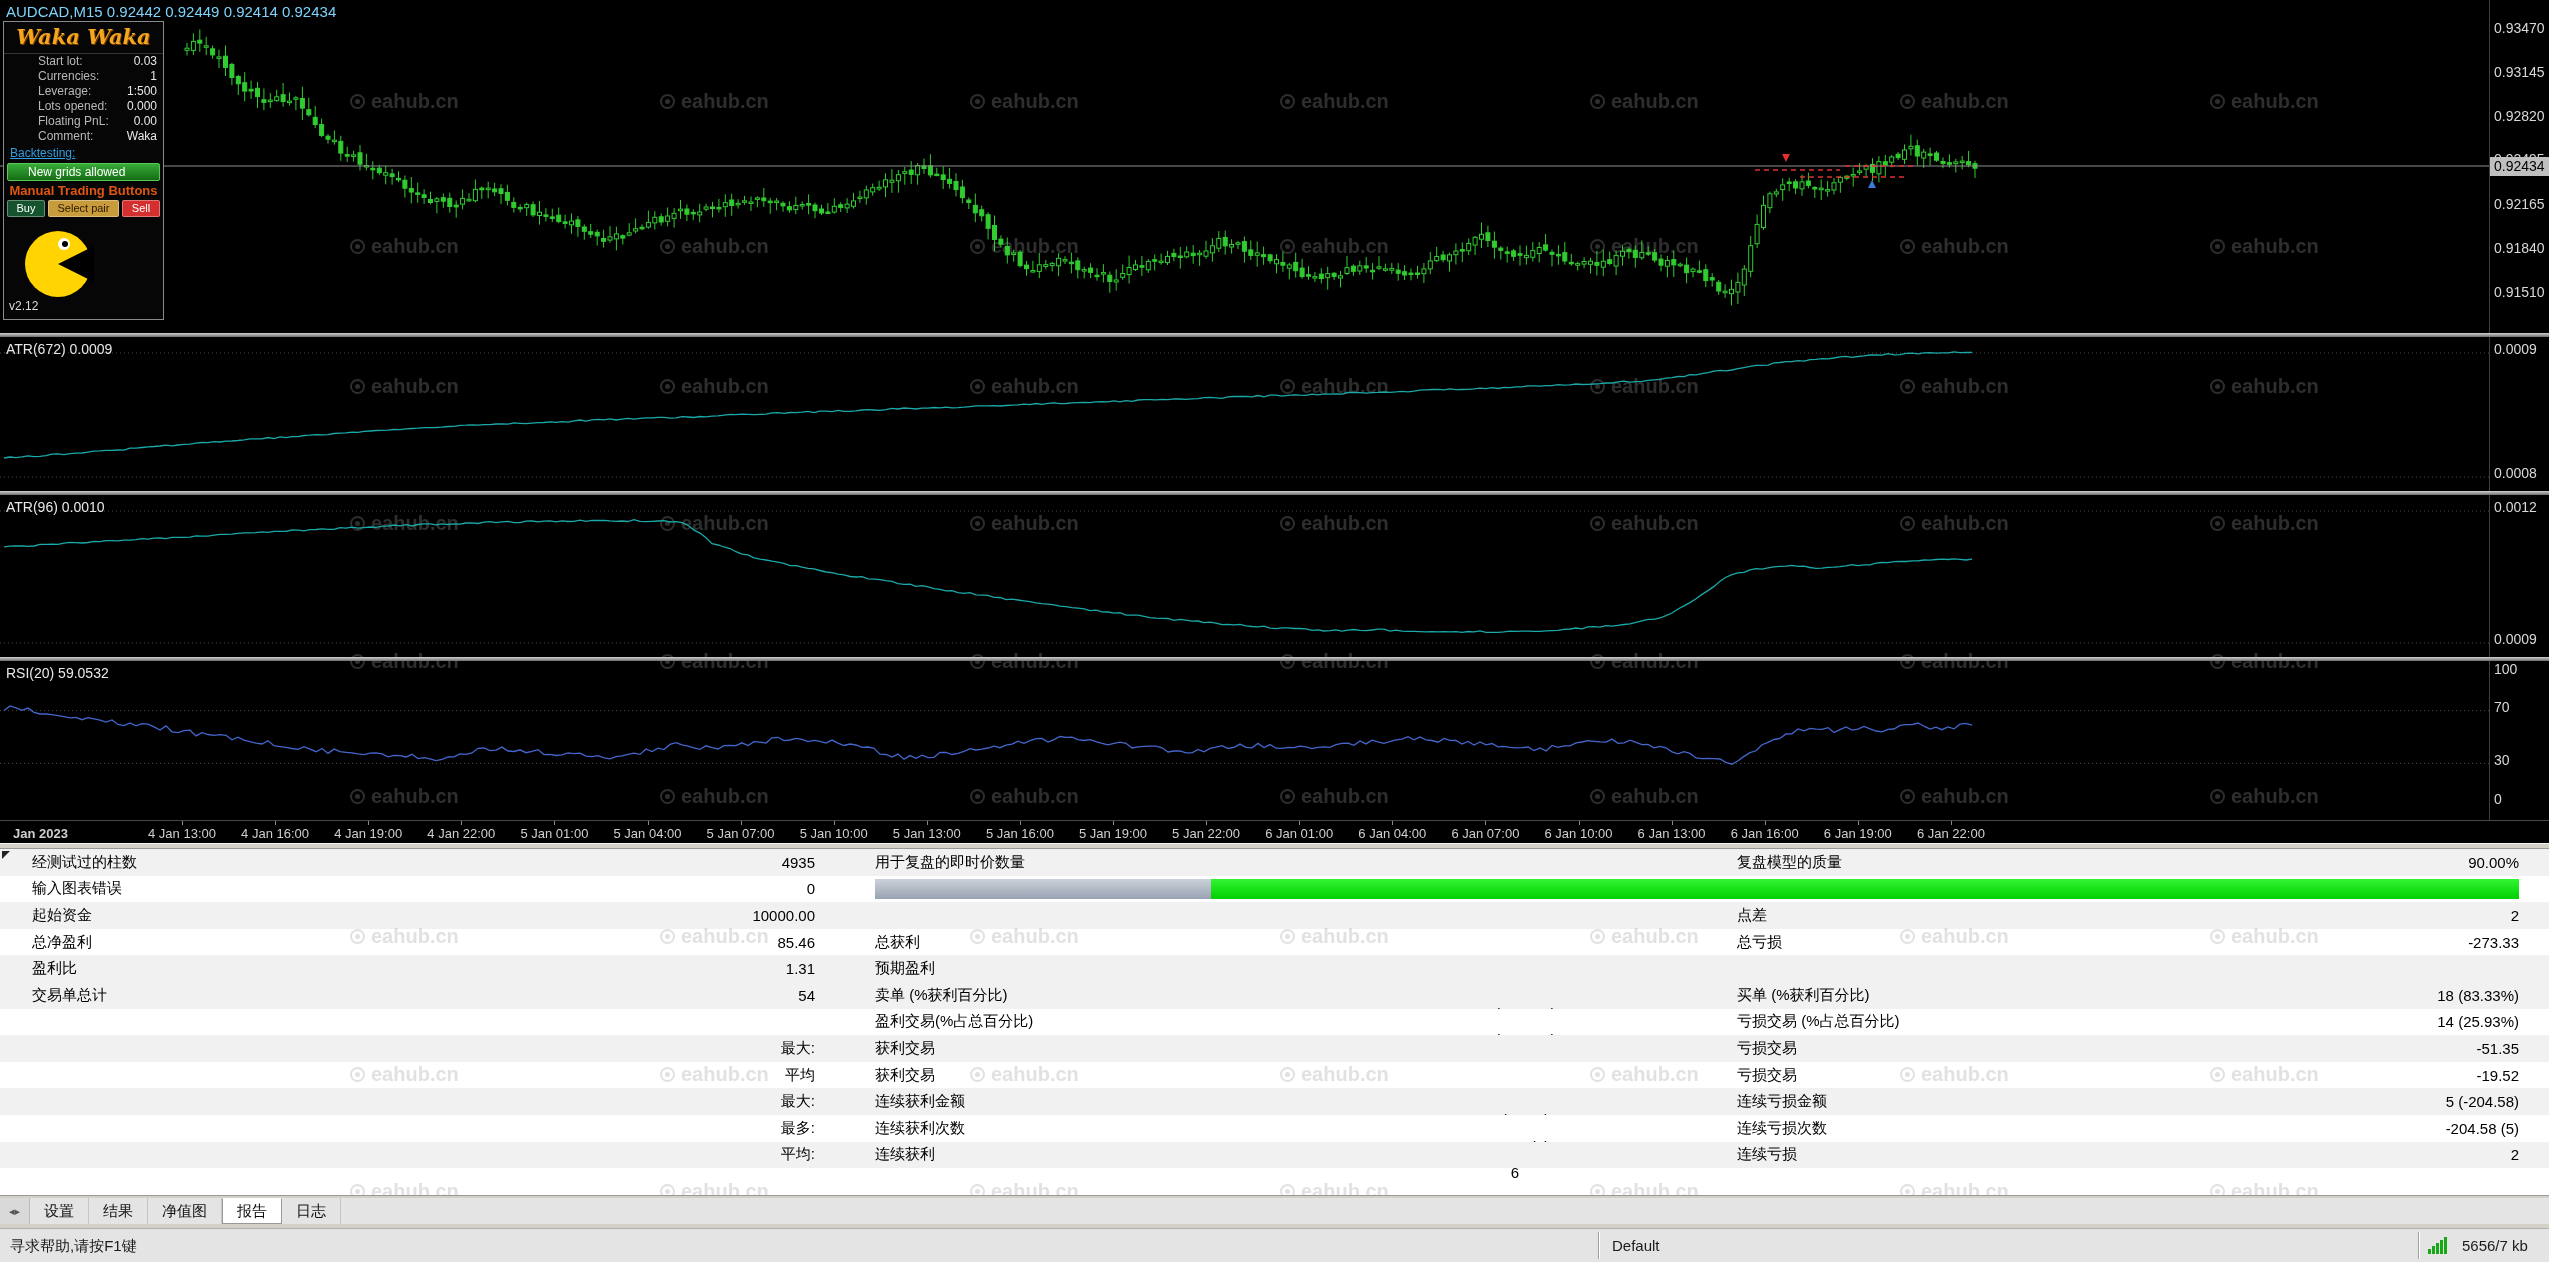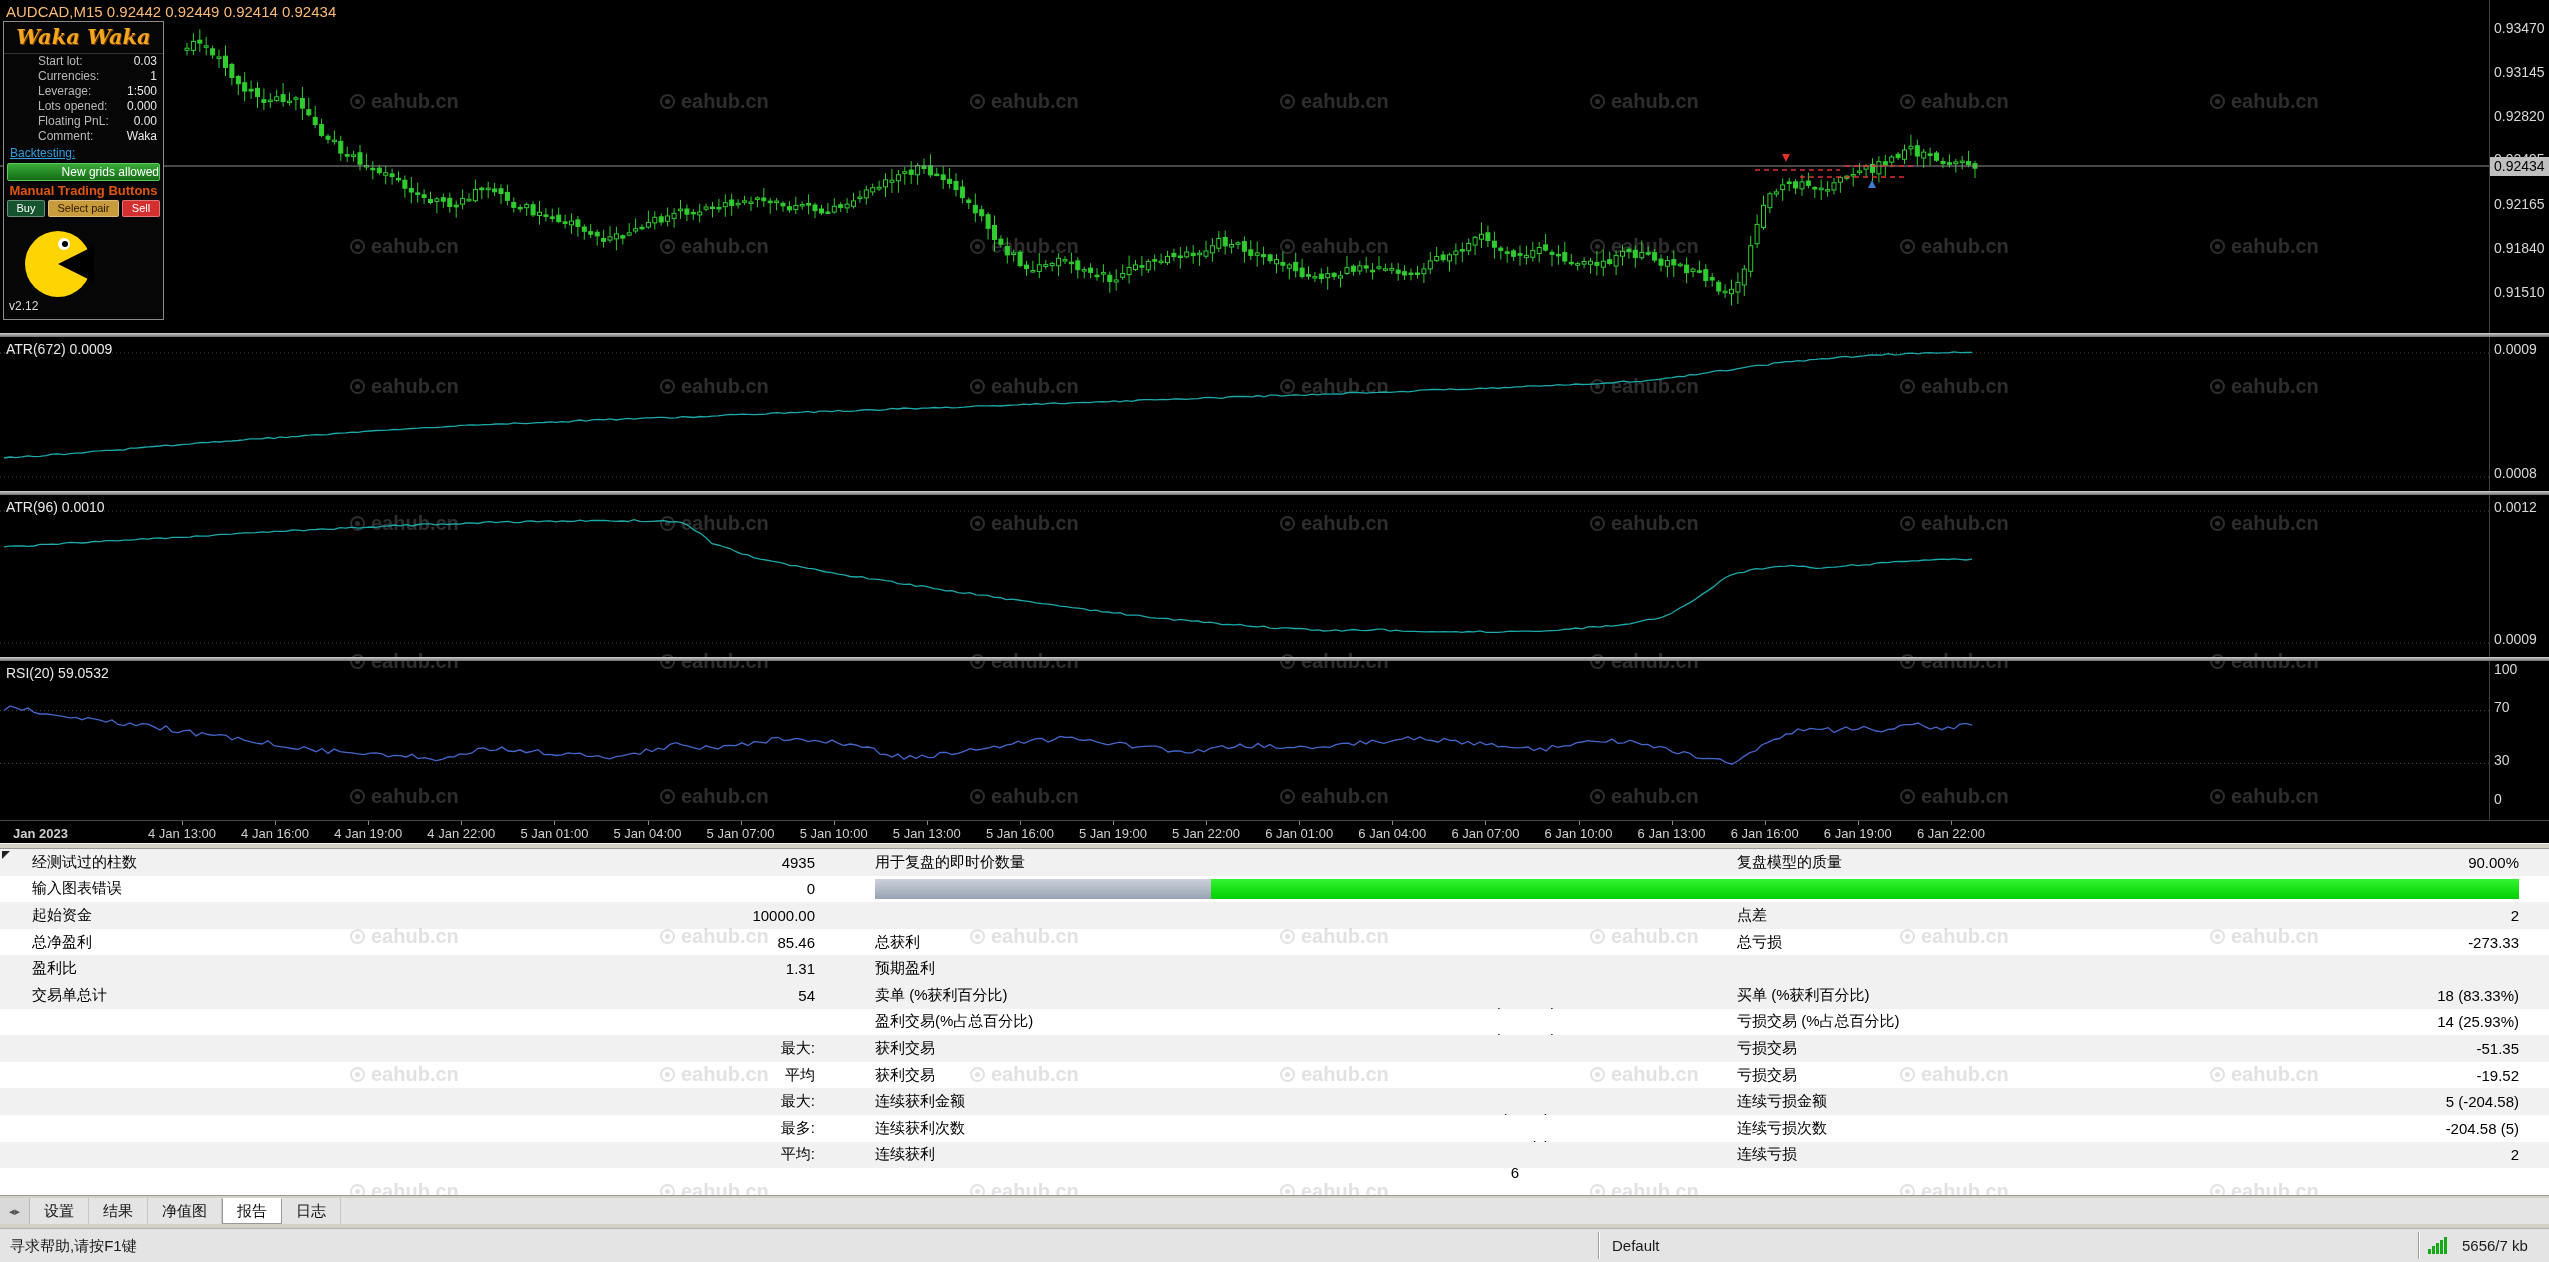--- a/index.html
+++ b/index.html
@@ -5,42 +5,42 @@
   *{margin:0;padding:0;box-sizing:border-box;}
   html,body{width:2549px;height:1262px;background:#000;overflow:hidden;}
   #app{position:relative;width:2549px;height:1262px;font-family:"Liberation Sans",sans-serif;background:#d4d0c8;overflow:hidden;}
 
   
   #chart-region{position:absolute;left:0;top:0;width:2549px;height:843px;background:#000;}
   .chartwin{position:absolute;left:0;width:2549px;overflow:hidden;}
   svg.plot{position:absolute;left:0;top:0;z-index:2;}
   .win-sep{position:absolute;left:0;width:2549px;height:4px;background:linear-gradient(#cfcfcf,#6f6f6f);z-index:6;}
   .win-label{position:absolute;color:#e8e8e8;font-size:14px;z-index:4;white-space:nowrap;}
-  #chart-title{position:absolute;left:6px;top:3px;color:#fdba74;font-size:15px;z-index:4;white-space:nowrap;}
+  #chart-title{position:absolute;left:6px;top:3px;color:#7dd3fc;font-size:15px;z-index:4;white-space:nowrap;}
   #scale-border{position:absolute;left:2489px;top:0;width:1px;height:843px;background:#3e3e3e;z-index:5;}
   .scale-label{position:absolute;left:2494px;color:#d8d8d8;font-size:14px;line-height:18px;z-index:4;white-space:nowrap;}
   #price-box{position:absolute;left:2490px;top:157px;width:59px;height:19px;background:#bfbfbf;color:#000;
              font-size:14px;line-height:19px;padding-left:4px;z-index:6;}
   #wm-chart,#wm-report{position:absolute;left:0;z-index:1;pointer-events:none;}
   #wm-chart{top:0;width:2549px;height:843px;}
   #wm-report{top:849px;width:2549px;height:346px;z-index:3;}
   .wm{position:absolute;display:flex;align-items:center;gap:6px;font-size:20px;font-weight:bold;white-space:nowrap;}
   .wm .dot{width:15px;height:15px;border:2px solid currentColor;border-radius:50%;position:relative;flex:0 0 auto;}
   .wm .dot::after{content:"";position:absolute;left:3px;top:3px;width:5px;height:5px;background:currentColor;border-radius:50%;}
 
   
   #ea-panel{position:absolute;left:3px;top:21px;width:161px;height:299px;background:#060606;
             border:1px solid #8a8a8a;z-index:7;font-size:12px;color:#e8e8e8;}
   #ea-logo{height:32px;text-align:center;font-family:"DejaVu Serif",serif;font-style:italic;font-weight:bold;
            font-size:21px;color:#f2a71f;text-shadow:1px 1px 0 #7a3a00;line-height:30px;border-bottom:1px solid #333;}
   .ea-row{display:flex;justify-content:space-between;padding:0 6px;height:15px;line-height:15px;margin-left:28px;}
   .ea-row .lab{color:#b8b8b8;}
   #ea-backtesting{color:#2f9fe0;text-decoration:underline;padding:1px 6px;height:18px;line-height:16px;}
   #ea-grids{margin:1px 3px;height:18px;background:linear-gradient(#38ab38,#156c15);border:1px solid #57c957;
-            border-radius:2px;color:#fff;text-align:right;line-height:16px;font-size:12px;}
+            border-radius:2px;color:#fff;text-align:left;line-height:16px;font-size:12px;padding-left:20px;}
   #ea-manual{color:#e05510;font-weight:bold;text-align:center;height:18px;line-height:18px;font-size:13px;}
   #ea-btnrow{display:flex;gap:3px;padding:0 3px;height:17px;}
   .ea-btn{border-radius:2px;color:#fff;font-size:11px;text-align:center;line-height:15px;border:1px solid rgba(255,255,255,.35);}
   .ea-btn.buy{width:38px;background:#14532d;}
   .ea-btn.pair{flex:1;background:#c89b3c;color:#2b1a00;}
   .ea-btn.sell{width:38px;background:#d42f2f;}
   #ea-pac{position:relative;height:95px;margin-top:3px;}
   #ea-version{position:absolute;left:5px;bottom:2px;color:#ddd;font-size:12px;}
 
   

